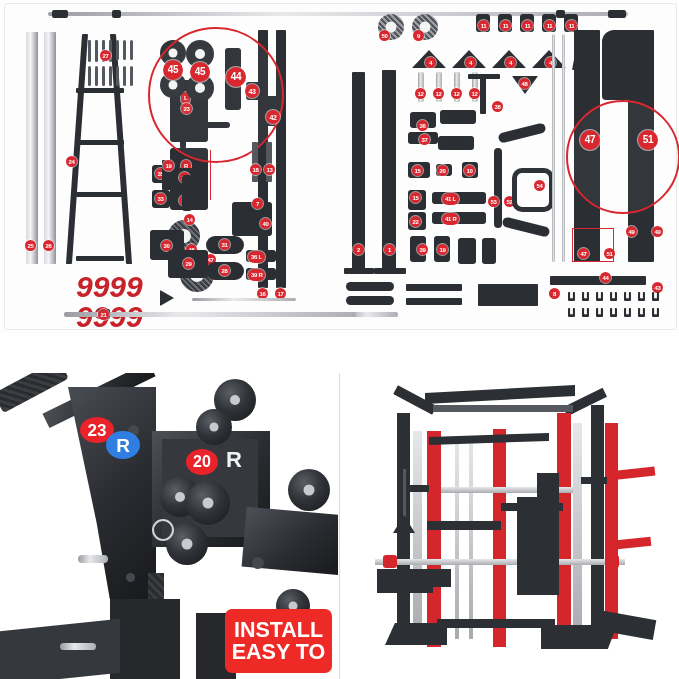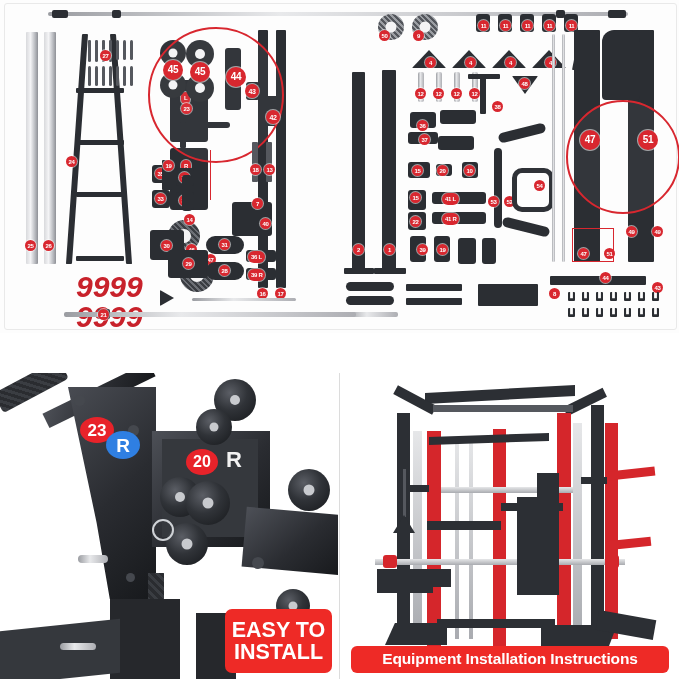--- a/index.html
+++ b/index.html
@@ -423,22 +423,22 @@
       <div class="strap" style="left:148px;top:200px;width:16px;height:100px;"></div>
       <div class="ring" style="left:142px;top:280px;width:22px;height:22px;"></div>
 
       <div class="cp" style="left:110px;top:226px;width:70px;height:80px;"></div>
       <div class="cp l2" style="left:0px;top:252px;width:120px;height:54px;transform:skewY(-6deg);"></div>
       <div class="cp" style="left:196px;top:240px;width:40px;height:66px;"></div>
       <div class="pt rod" style="left:78px;top:182px;width:30px;height:8px;border-radius:4px;"></div>
       <div class="pt rod" style="left:60px;top:270px;width:36px;height:7px;border-radius:4px;"></div>
 
       <div id="easy-chip" class="chip">
+        <span>INSTALL</span>
         <span>EASY TO</span>
-        <span>INSTALL</span>
       </div>
     </div>
 
     <div id="divider"></div>
 
     <div id="photo-right">
 
       <div class="rk" style="left:84px;top:16px;width:150px;height:11px;transform:skewY(-3deg);"></div>
       <div class="rk" style="left:52px;top:22px;width:44px;height:10px;transform:rotate(28deg);"></div>
       <div class="rk" style="left:222px;top:24px;width:44px;height:10px;transform:rotate(-26deg);"></div>
@@ -477,18 +477,15 @@
 
       <div class="rk" style="left:86px;top:148px;width:74px;height:9px;"></div>
       <div class="rk" style="left:160px;top:130px;width:62px;height:8px;"></div>
       <div class="rk" style="left:88px;top:62px;width:120px;height:8px;transform:skewY(-2deg);"></div>
 
       <div class="rk" style="left:44px;top:250px;width:62px;height:22px;clip-path:polygon(0 100%,16% 0,100% 0,100% 100%);"></div>
       <div class="rk" style="left:200px;top:252px;width:76px;height:24px;clip-path:polygon(0 0,100% 0,88% 100%,0 100%);"></div>
       <div class="rk" style="left:96px;top:246px;width:118px;height:9px;"></div>
       <div class="rk" style="left:256px;top:242px;width:58px;height:20px;transform:rotate(10deg);"></div>
 
-      <div id="eq-chip" class="chip">
-        <span>Equipment Installation Instructions</span>
-      </div>
     </div>
   </div>
 </div>
 
 </body></html>

